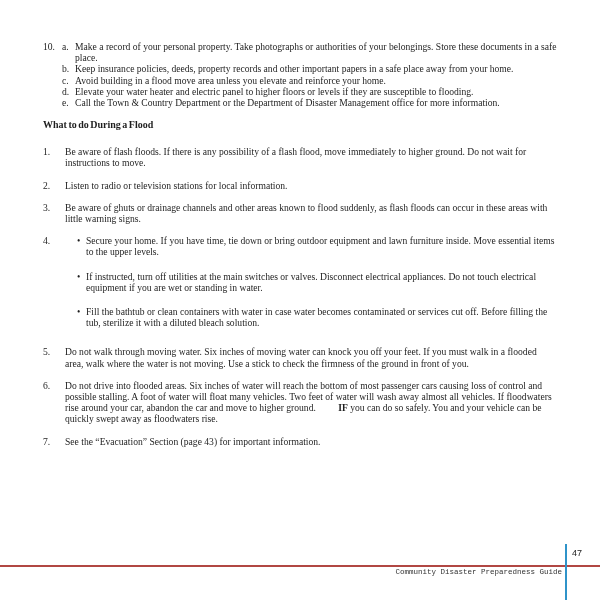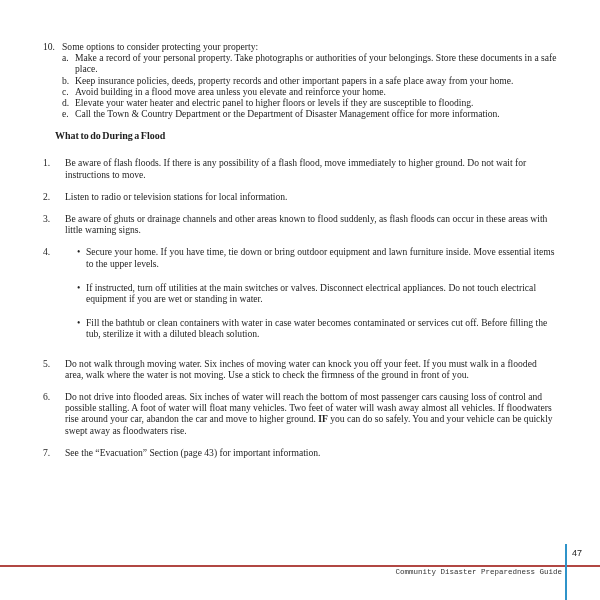--- a/index.html
+++ b/index.html
@@ -22,30 +22,30 @@
   .num-col { flex:0 0 22px; }
   .num-col.wide { flex-basis:19px; }
   .item-body { flex:1; }
   .sub-item { display:flex; }
   .sub-label { flex:0 0 13px; }
   .sub-body { flex:1; }
   .section-heading {
     font-size:10px;
     font-weight:bold;
     word-spacing:-1px;
-    margin:0 0 15px 12px;
+    margin:0 0 15px 0;
     line-height:12px;
   }
   .bullet-list { margin-left:12px; }
   .bullet-item { display:flex; margin-top:13px; }
   .bullet-item.first { margin-top:0; }
   .bullet-glyph { flex:0 0 9px; }
   .bullet-body { flex:1; }
   .item-4 { margin-bottom:18px; }
-  b.inline-bold { font-weight:bold; }
+  b.inline-bold { font-weight:bold;margin-left:20px; }
   .footer-rule-red {
     position:absolute; left:0; top:565px;
     width:600px; height:2px;
     background:#b14743;
   }
   .footer-rule-blue {
     position:absolute; left:565px; top:544px;
     width:2px; height:56px;
     background:#2f93c9;
   }
@@ -61,21 +61,20 @@
   }
 </style>
 </head>
 <body>
 
 <div class="content">
 
   <div class="num-item">
     <span class="num-col wide">10.</span>
     <div class="item-body">
-      <div>Some options to consider protecting your property:</div>
       <div>
         <div class="sub-item">
           <span class="sub-label">a.</span>
           <div class="sub-body">Make a record of your personal property. Take photographs or authorities of your belongings. Store these documents in a safe place.</div>
         </div>
         <div class="sub-item">
           <span class="sub-label">b.</span>
           <div class="sub-body">Keep insurance policies, deeds, property records and other important papers in a safe place away from your home.</div>
         </div>
         <div class="sub-item">

